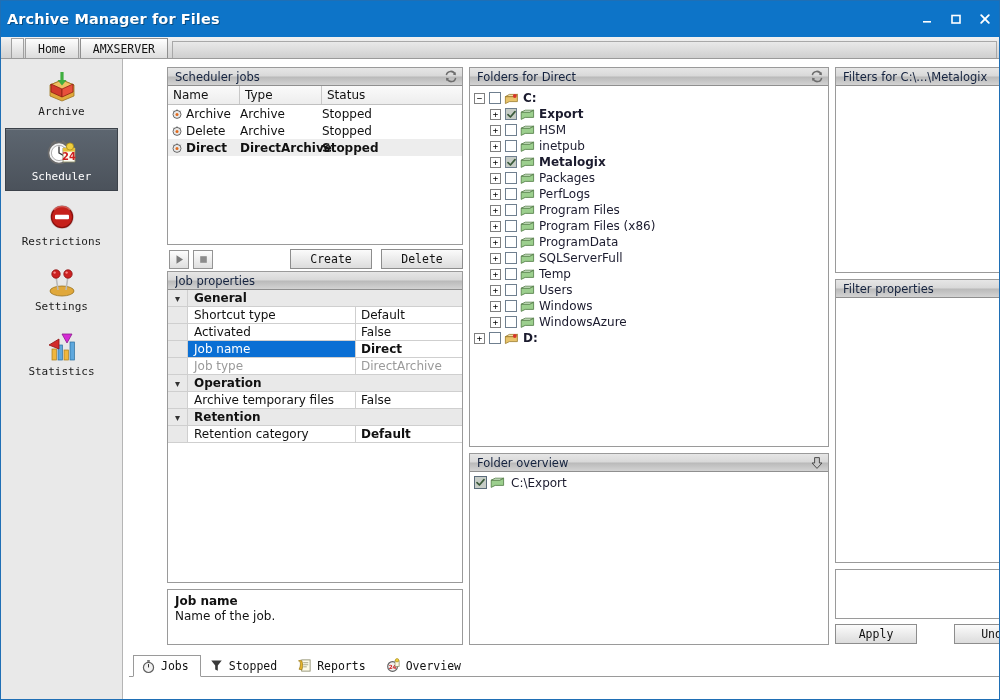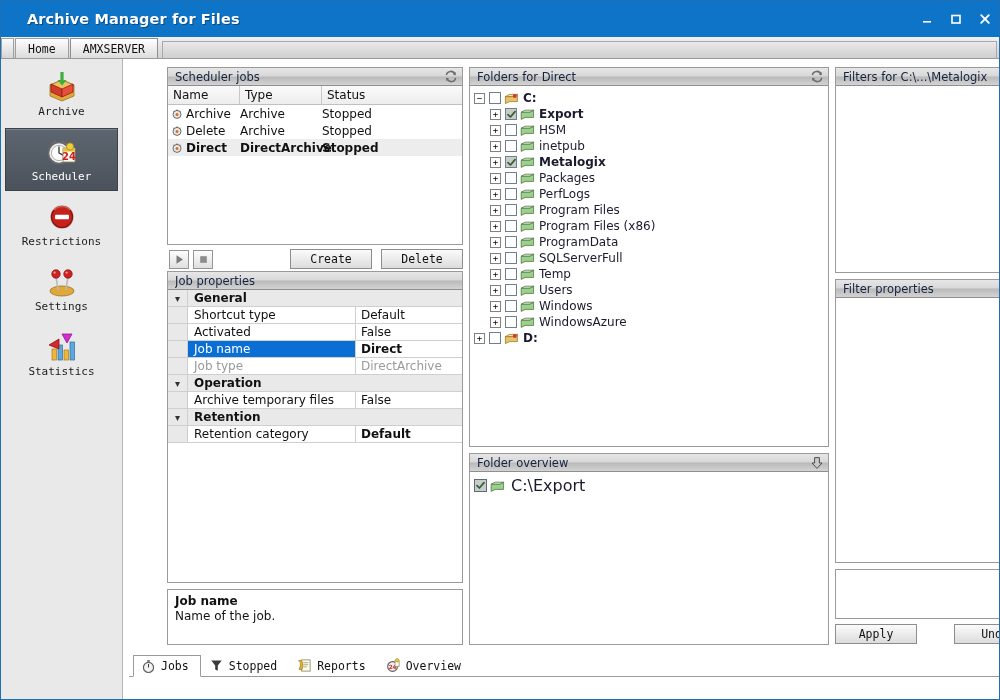--- a/index.html
+++ b/index.html
@@ -18,21 +18,21 @@
     border: 1px solid #1f6fb5;
     overflow: hidden;
   }
 
   
   .titlebar {
     height: 36px;
     background: #0d74c8;
     display: flex;
     align-items: center;
-    padding: 0 6px 0 26px;
+    padding: 0 6px 0 6px;
     position: relative;
   }
   .titlebar .title {
     color: #ffffff;
     font-size: 14.5px;
     font-weight: bold;
     letter-spacing: .1px;
     text-shadow: 1px 1px 0 rgba(0,0,0,.35);
   }
   .wincontrols {
@@ -47,21 +47,21 @@
   }
   .winbtn svg { display: block; }
 
   
   .tabstrip {
     height: 22px;
     background: linear-gradient(to bottom,#f2f2f2 0%,#e2e2e2 45%,#d2d2d2 100%);
     border-bottom: 1px solid #9a9a9a;
     display: flex;
     align-items: flex-end;
-    padding-left: 0;
+    padding-left: 10px;
     position: relative;
   }
   .tabstrip::after{
     content:""; position:absolute; left:0; right:0; bottom:0; height:1px;
   }
   .tnub {
     width: 13px; height: 20px;
     background: linear-gradient(to bottom,#fbfbfb,#d6d6d6);
     border: 1px solid #a0a0a0;
     border-bottom: none;
@@ -286,21 +286,21 @@
     margin-right: 3px;
     display: flex; align-items: center; justify-content: center;
   }
   .tnode .cbx.on { background: #c7cdc7; }
   .tnode .ficon { width: 15px; height: 13px; flex: 0 0 15px; margin-right: 4px; }
   .tnode.bold .tlabel { font-weight: bold; }
   .tnode .tlabel { white-space: nowrap; }
 
   
   .ovlist { flex: 1; background: #fff; padding: 4px 0 0 4px; }
-  .ovrow { display: flex; align-items: center; height: 18px; font-size: 16px; color: #1b1b2e; cursor: default; }
+  .ovrow { display: flex; align-items: flex-start; height: 18px; font-size: 12px; color: #1b1b2e; cursor: default; }
   .ovrow .cbx { width: 13px; height: 13px; border: 1px solid #5a6b7a; background: #c7cdc7;
                 display:flex;align-items:center;justify-content:center;margin-right: 3px; flex:0 0 13px;}
   .ovrow .ficon { width: 17px; height: 14px; margin-right: 4px; flex: 0 0 17px; }
   .ovrow.focus .tlabel {
     outline: 1px dotted #c08040;
     background: #f7f3ee;
     padding: 0 2px;
   }
 
   .emptybox { flex: 1; background: #ffffff; }

